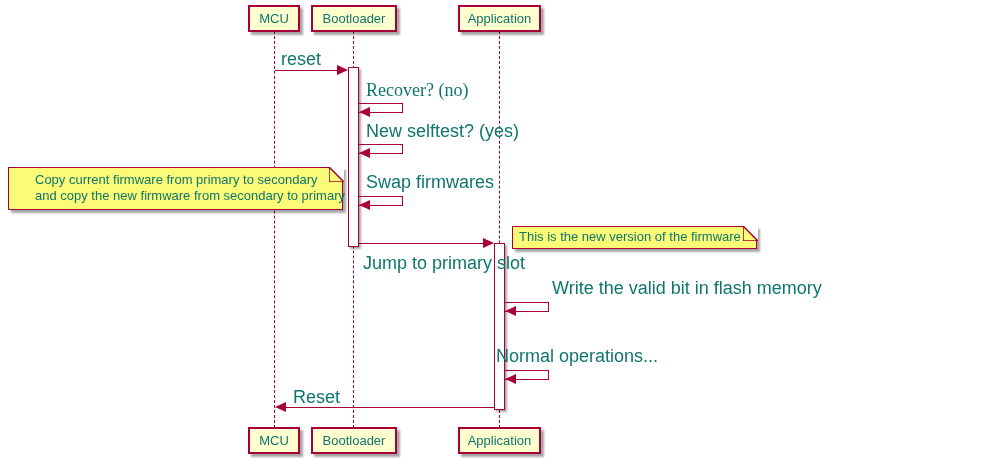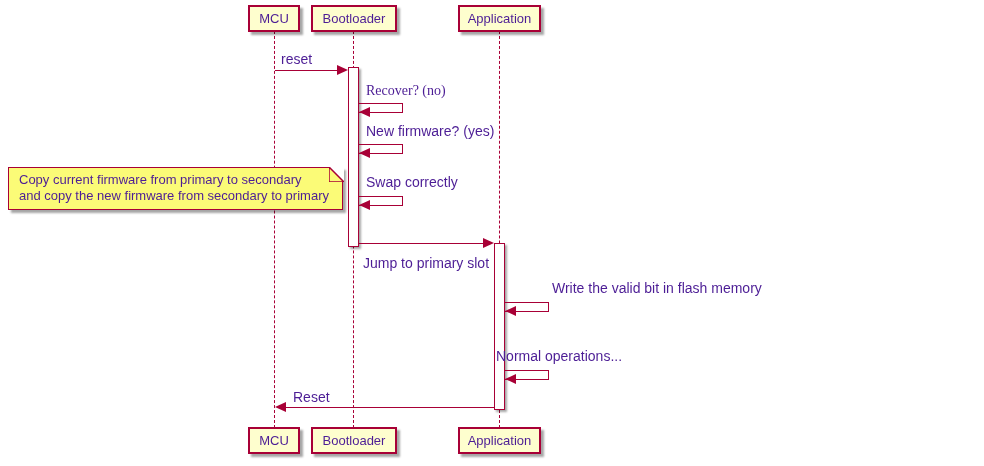--- a/index.html
+++ b/index.html
@@ -1,32 +1,32 @@
 <!DOCTYPE html>
 <html><head>
 <meta charset="utf-8">
 <style>
   html,body{margin:0;padding:0;background:#ffffff;}
   .diagram{
     position:relative;width:984px;height:466px;background:#ffffff;
-    font-family:"Liberation Sans",sans-serif;color:#4c1d95;overflow:hidden;
+    font-family:"Liberation Sans",sans-serif;color:#0f766e;overflow:hidden;
   }
   .lifeline{position:absolute;width:0;border-left:1px dashed #A80036;z-index:0;}
   .participant{
     position:absolute;height:27px;box-sizing:border-box;
     background:#FEFECE;border:2px solid #A80036;
     box-shadow:3px 3px 2px rgba(0,0,0,0.35);
     display:flex;align-items:center;justify-content:center;
     font-size:13px;z-index:4;white-space:nowrap;
   }
   .activation{
     position:absolute;width:11px;box-sizing:border-box;background:#ffffff;
     border:1px solid #A80036;box-shadow:2px 2px 2px rgba(0,0,0,0.35);z-index:2;
   }
-  .msg-label{position:absolute;font-size:14px;line-height:15px;white-space:nowrap;z-index:3;}
+  .msg-label{position:absolute;font-size:18px;line-height:15px;white-space:nowrap;z-index:3;}
   .hline{position:absolute;height:0;border-top:1px solid #A80036;z-index:2;}
   .head-r{position:absolute;width:0;height:0;border-top:5px solid transparent;
     border-bottom:5px solid transparent;border-left:11px solid #A80036;z-index:3;}
   .head-l{position:absolute;width:0;height:0;border-top:5px solid transparent;
     border-bottom:5px solid transparent;border-right:11px solid #A80036;z-index:3;}
   .selfloop{position:absolute;width:44px;height:10px;box-sizing:border-box;
     border:1px solid #A80036;border-left:none;z-index:2;}
   .note{
     position:absolute;box-sizing:border-box;background:#FBFB77;
     border:1.5px solid #A80036;box-shadow:3px 3px 2px rgba(0,0,0,0.35);
@@ -73,27 +73,27 @@
     <div class="head-r" style="left:337px;top:65px;"></div>
   </div>
 
   <div>
     <div class="msg-label" style="left:366px;top:83px;font-family:Liberation Serif, serif;">Recover? (no)</div>
     <div class="selfloop" style="left:359px;top:103px;"></div>
     <div class="head-l" style="left:359px;top:107px;"></div>
   </div>
 
   <div>
-    <div class="msg-label" style="left:366px;top:124px;">New firmware? (yes)</div>
+    <div class="msg-label" style="left:366px;top:124px;">New selftest? (yes)</div>
     <div class="selfloop" style="left:359px;top:144px;"></div>
     <div class="head-l" style="left:359px;top:148px;"></div>
   </div>
 
   <div>
-    <div class="msg-label" style="left:366px;top:175px;">Swap correctly</div>
+    <div class="msg-label" style="left:366px;top:175px;">Swap firmwares</div>
     <div class="selfloop" style="left:359px;top:196px;"></div>
     <div class="head-l" style="left:359px;top:200px;"></div>
   </div>
 
   <div>
     <div class="msg-label" style="left:363px;top:227px;margin-top:29px;">Jump to primary slot</div>
     <div class="hline" style="left:359px;top:243px;width:126px;"></div>
     <div class="head-r" style="left:483px;top:238px;"></div>
   </div>
 
@@ -108,24 +108,31 @@
     <div class="selfloop" style="left:505px;top:370px;"></div>
     <div class="head-l" style="left:505px;top:374px;"></div>
   </div>
 
   <div>
     <div class="msg-label" style="left:293px;top:390px;">Reset</div>
     <div class="hline" style="left:281px;top:407px;width:213px;"></div>
     <div class="head-l" style="left:275px;top:402px;"></div>
   </div>
 
-  <div class="note" style="left:8px;top:167px;width:335px;height:43px;padding:4px 10px;">
+  <div class="note" style="left:8px;top:167px;width:335px;height:43px;padding:4px 26px;">
     <svg class="fold" width="15" height="15" viewBox="0 0 15 15">
       <path d="M0,0 L15,0 L15,15 Z" fill="#ffffff"></path>
       <path d="M0,0 L15,15 L0,15 Z" fill="#FBFB77" stroke="#A80036" stroke-width="1.5"></path>
     </svg>
     <div class="note-line">Copy current firmware from primary to secondary</div>
     <div class="note-line">and copy the new firmware from secondary to primary</div>
   </div>
 
+  <div class="note" style="left:512px;top:226px;width:245px;height:23px;padding:2px 6px;">
+    <svg class="fold" width="15" height="15" viewBox="0 0 15 15">
+      <path d="M0,0 L15,0 L15,15 Z" fill="#ffffff"></path>
+      <path d="M0,0 L15,15 L0,15 Z" fill="#FBFB77" stroke="#A80036" stroke-width="1.5"></path>
+    </svg>
+    <div class="note-line">This is the new version of the firmware</div>
+  </div>
 
 
 </div>
 
 </body></html>

